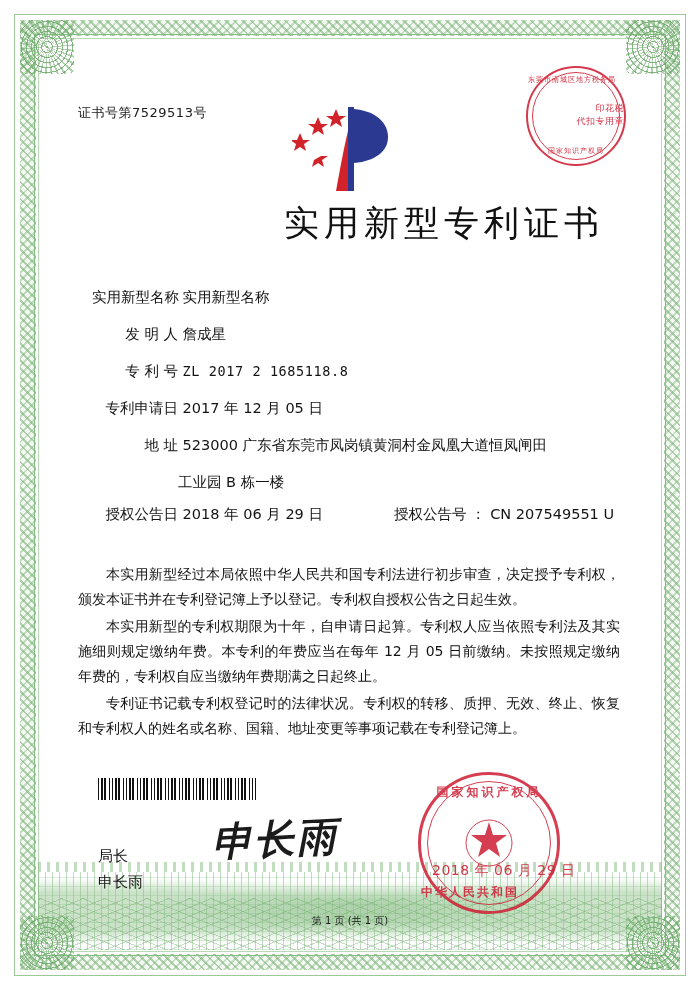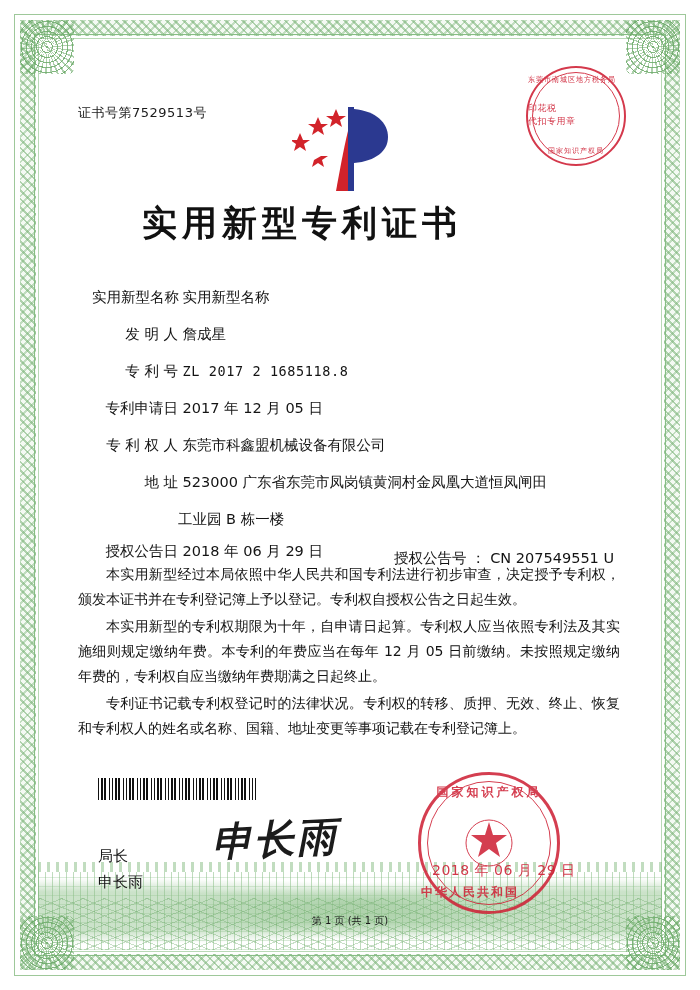--- a/index.html
+++ b/index.html
@@ -164,34 +164,34 @@
     left: 0; bottom: 8px;
     width: 96px;
     text-align: center;
     font-size: 7px;
     letter-spacing: 1px;
   }
   .stamp-top .mid {
     position: absolute;
     left: 0; top: 34px;
     width: 96px;
-    text-align: left;
+    text-align: right;
     font-size: 9px;
     line-height: 13px;
     letter-spacing: .5px;
   }
 
   .title {
     position: absolute;
     left: 0;
     top: 200px;
     width: 604px;
-    text-align: center;
+    text-align: right;
     font-family: "DejaVu Serif", "Liberation Serif", serif;
-    font-weight: bold;
+    font-weight: normal;
     font-size: 35px;
     letter-spacing: 5px;
     color: #111;
   }
 
   .fields {
     position: absolute;
     left: 92px;
     top: 288px;
     width: 520px;
@@ -225,21 +225,20 @@
   }
   .two-col {
     position: relative;
     height: 34px;
     white-space: nowrap;
   }
   .two-col .right {
     position: absolute;
     left: 302px;
     top: 0;
-    margin-top: 7px;
   }
 
   .paragraphs {
     position: absolute;
     left: 78px;
     top: 550px;
     width: 542px;
     font-size: 14px;
     line-height: 25px;
     color: #131313;
@@ -411,24 +410,20 @@
       <div class="field-row">
         <span class="field-label">专 利 号</span>
         <span class="field-value mono-ish">ZL 2017 2 1685118.8</span>
       </div>
 
       <div class="field-row">
         <span class="field-label">专利申请日</span>
         <span class="field-value">2017 年 12 月 05 日</span>
       </div>
 
-      <div class="field-row">
-        <span class="field-label">专 利 权 人</span>
-        <span class="field-value">东莞市科鑫盟机械设备有限公司</span>
-      </div>
 
       <div class="field-row">
         <span class="field-label">地 址</span>
         <span class="field-value">523000 广东省东莞市凤岗镇黄洞村金凤凰大道恒凤闸田</span>
       </div>
 
       <div class="addr-second">工业园 B 栋一楼</div>
 
       <div class="two-col">
         <span class="field-label">授权公告日</span>

